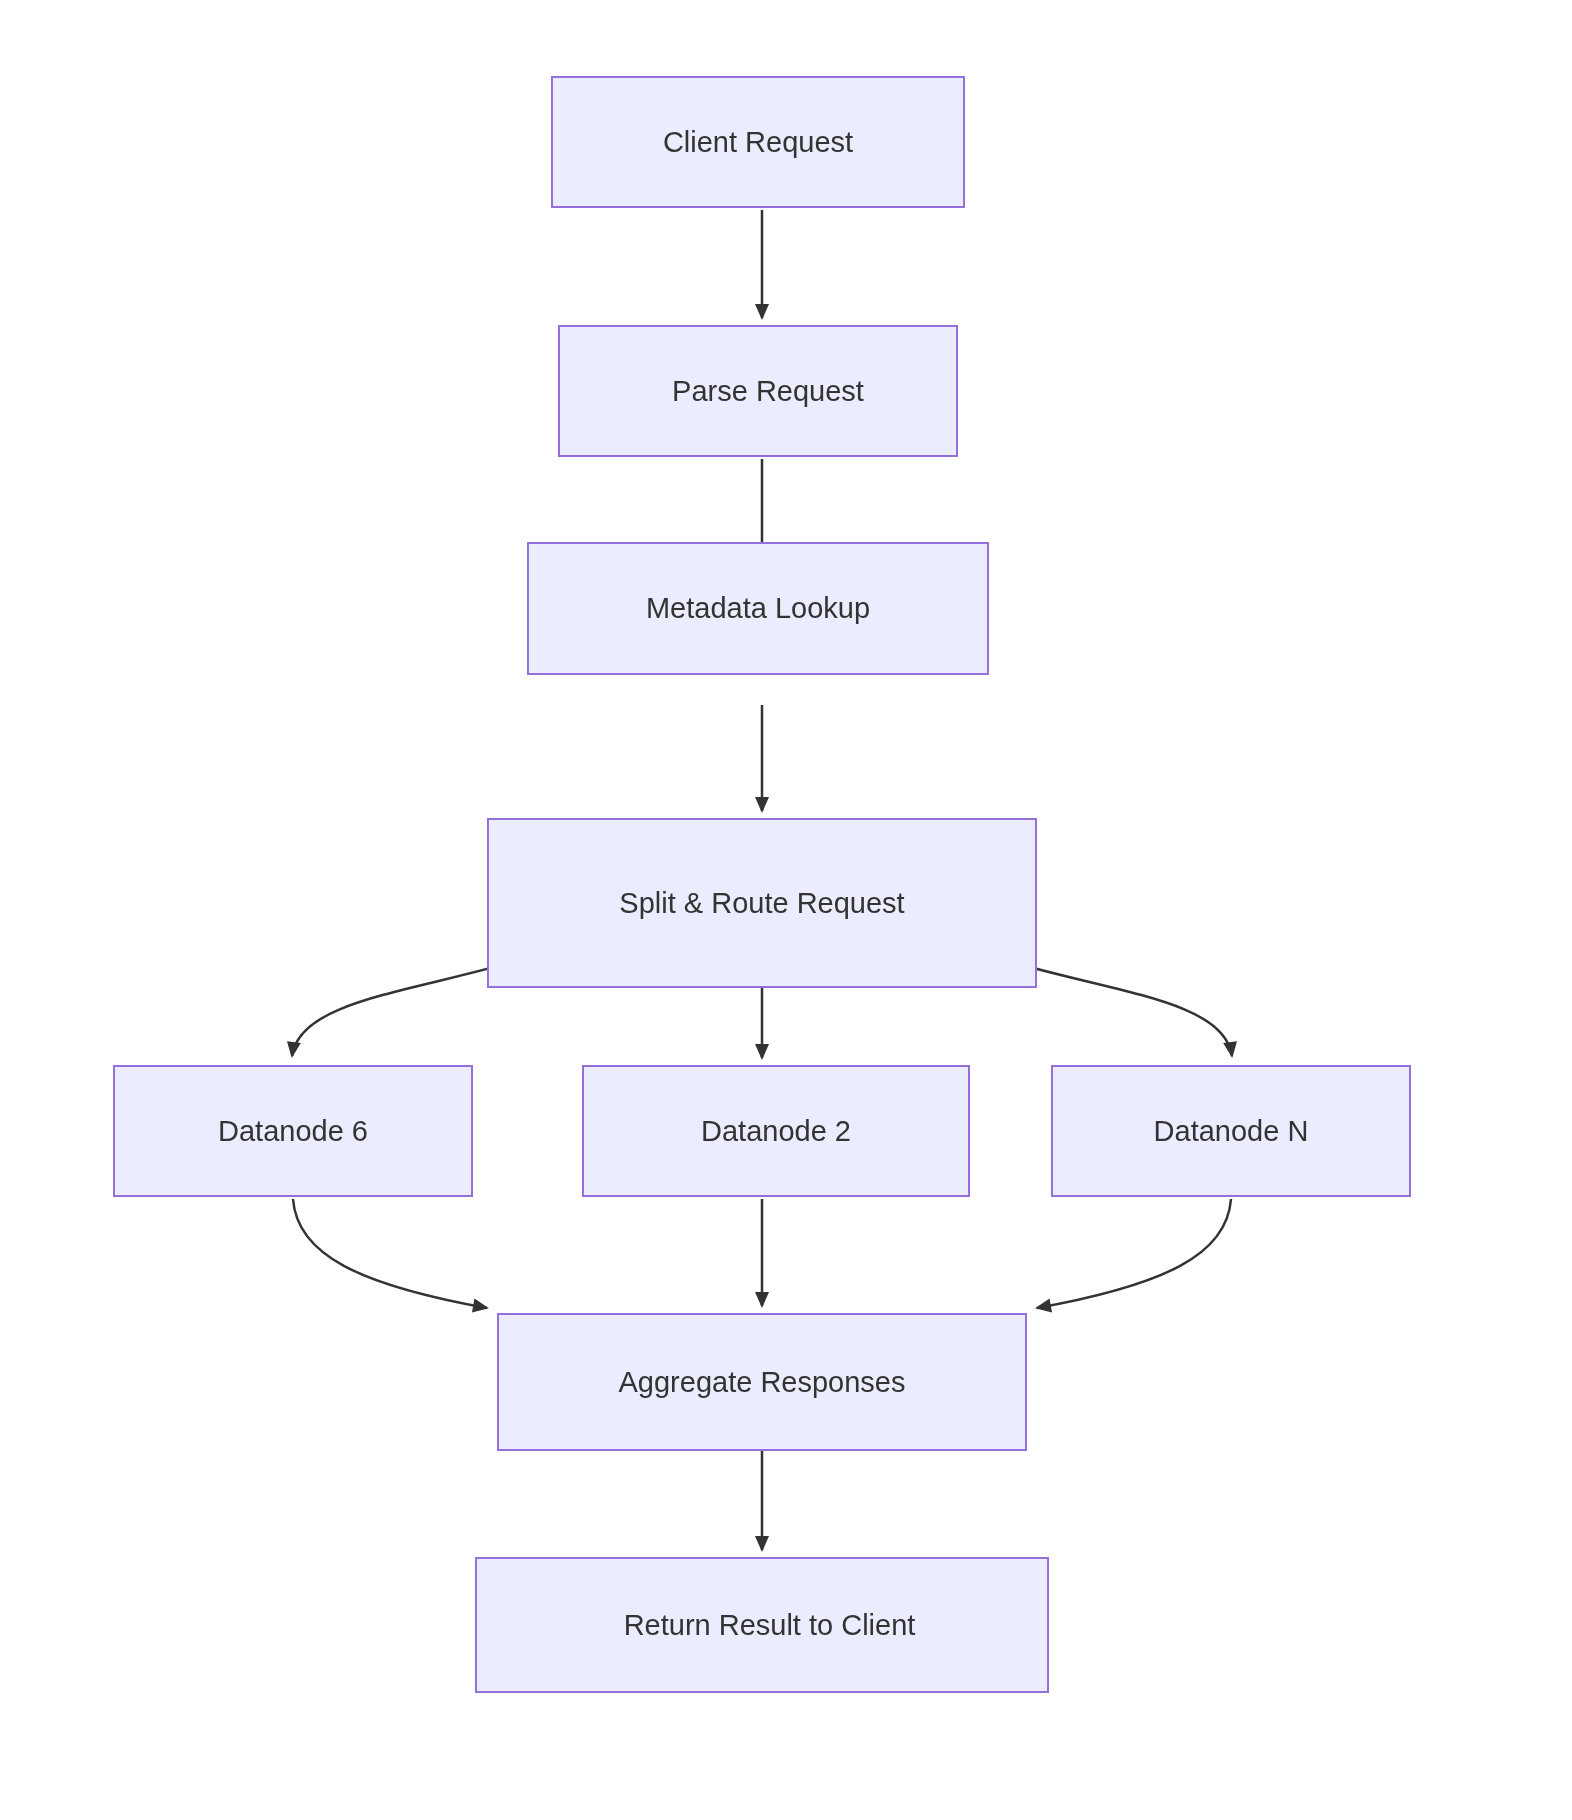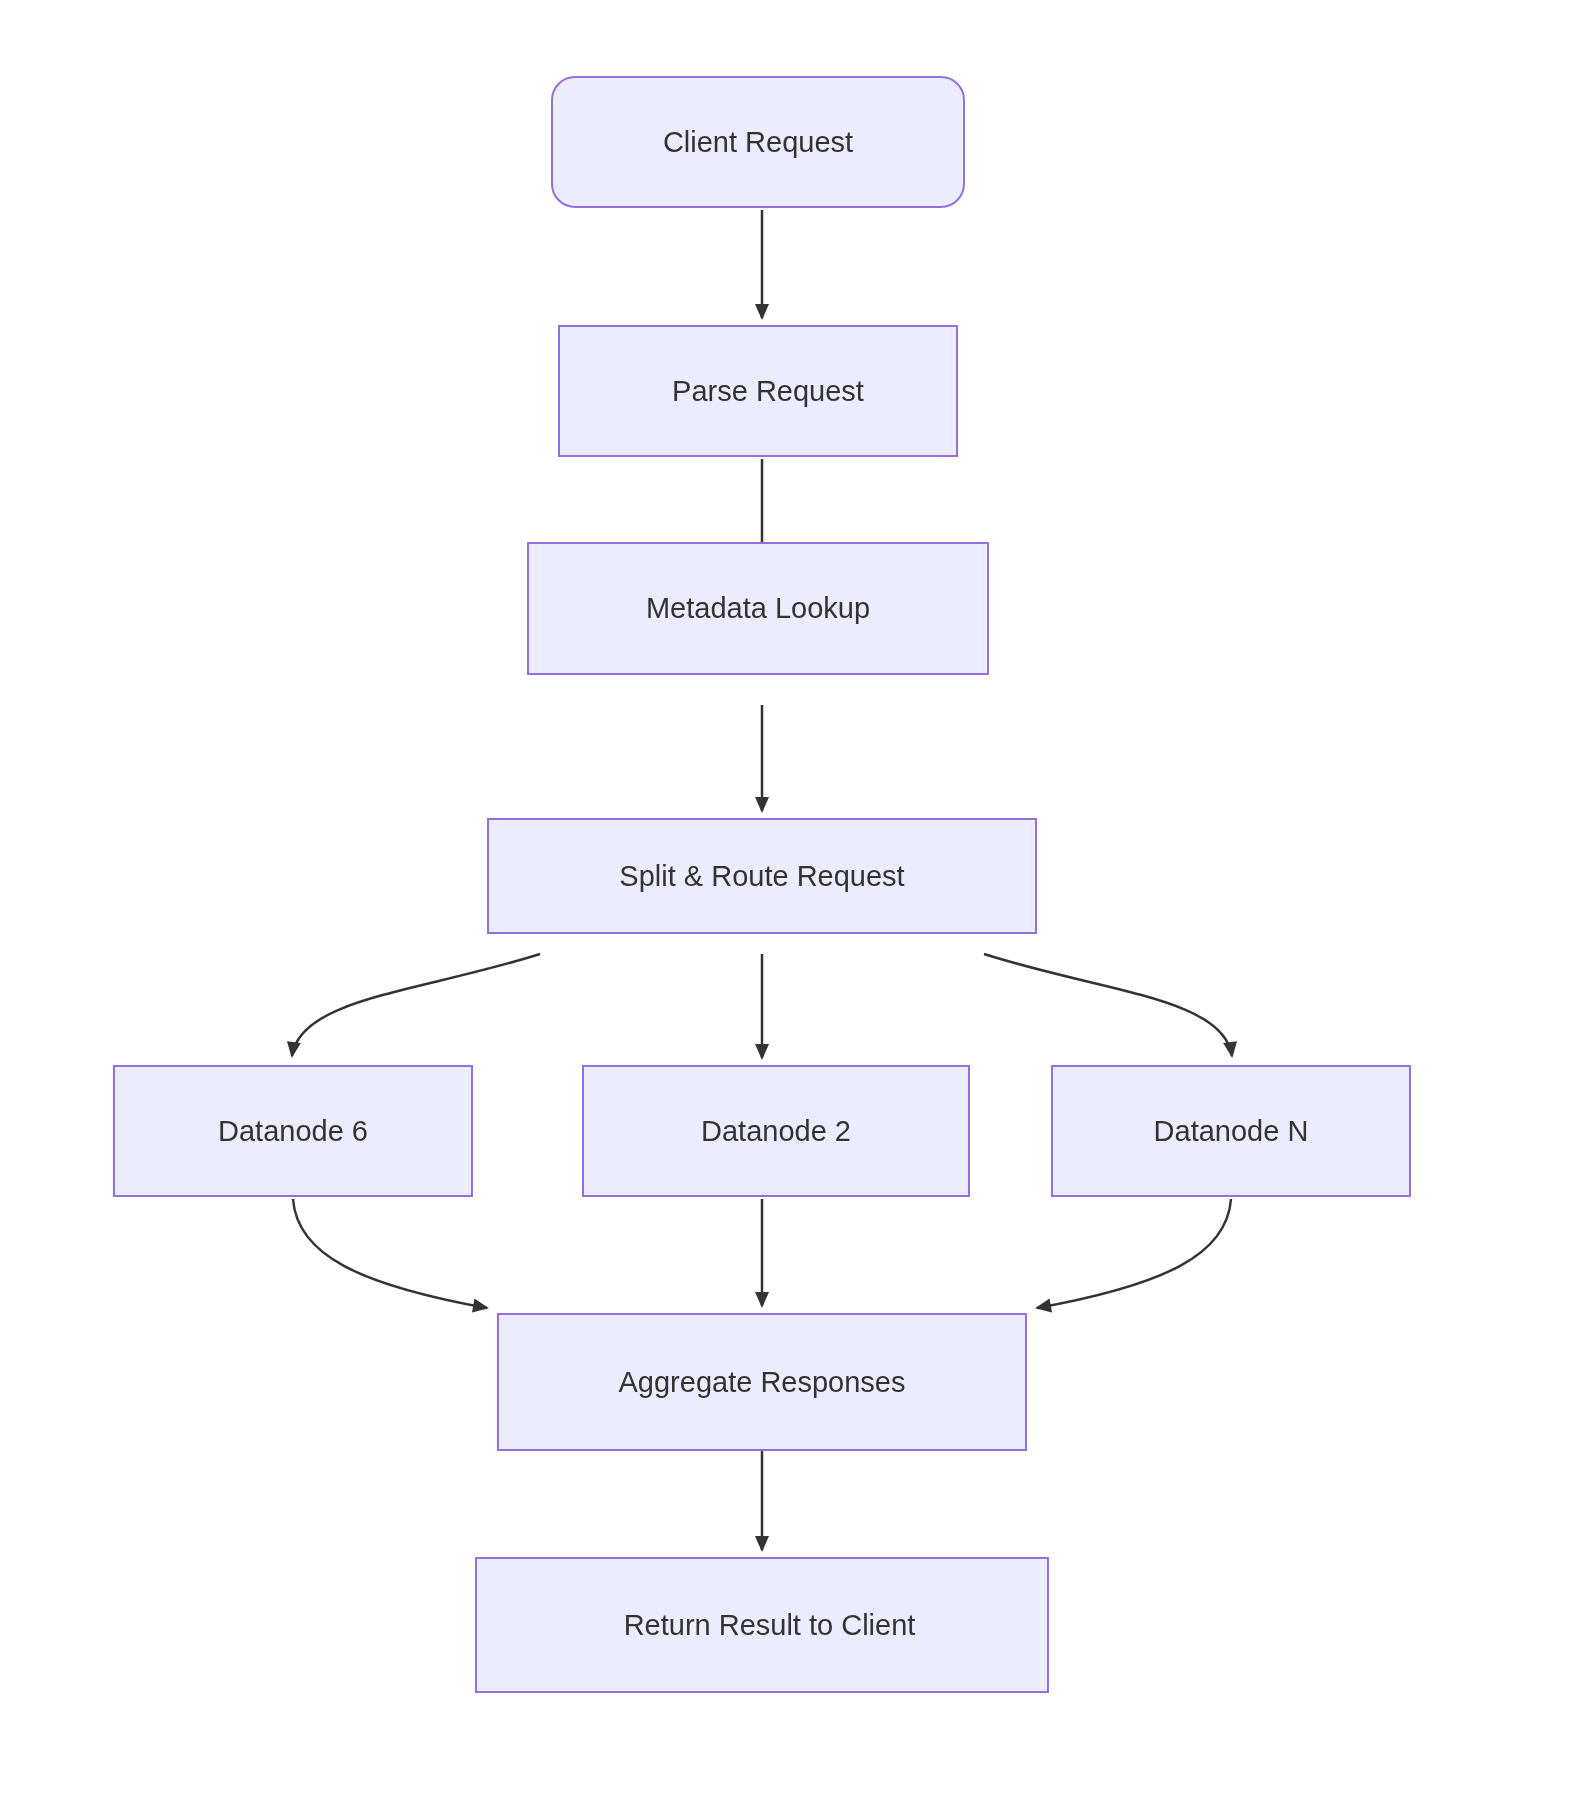--- a/index.html
+++ b/index.html
@@ -37,24 +37,24 @@
     justify-content: center;
     text-align: center;
   }
   .node-label {
     color: #333333;
     font-size: 29px;
     line-height: 1.2;
     white-space: nowrap;
   }
   
-  #node-client    { left: 551px;  top: 76px;   width: 414px; height: 132px; border-radius: 24px; }
+  #node-client    { left: 551px;  top: 76px;   width: 414px; height: 132px; }
   #node-parse     { left: 558px;  top: 325px;  width: 400px; height: 132px; padding-left: 20px; }
   #node-metadata  { left: 527px;  top: 542px;  width: 462px; height: 133px; }
-  #node-split     { left: 487px;  top: 818px;  width: 550px; height: 116px; }
+  #node-split     { left: 487px;  top: 818px;  width: 550px; height: 170px; }
   #node-datanode1 { left: 113px;  top: 1065px; width: 360px; height: 132px; }
   #node-datanode2 { left: 582px;  top: 1065px; width: 388px; height: 132px; }
   #node-datanodeN { left: 1051px; top: 1065px; width: 360px; height: 132px; }
   #node-aggregate { left: 497px;  top: 1313px; width: 530px; height: 138px; }
   #node-return    { left: 475px;  top: 1557px; width: 574px; height: 136px; padding-left: 15px; }
 </style>
 </head>
 <body>
 
 <div id="canvas">

